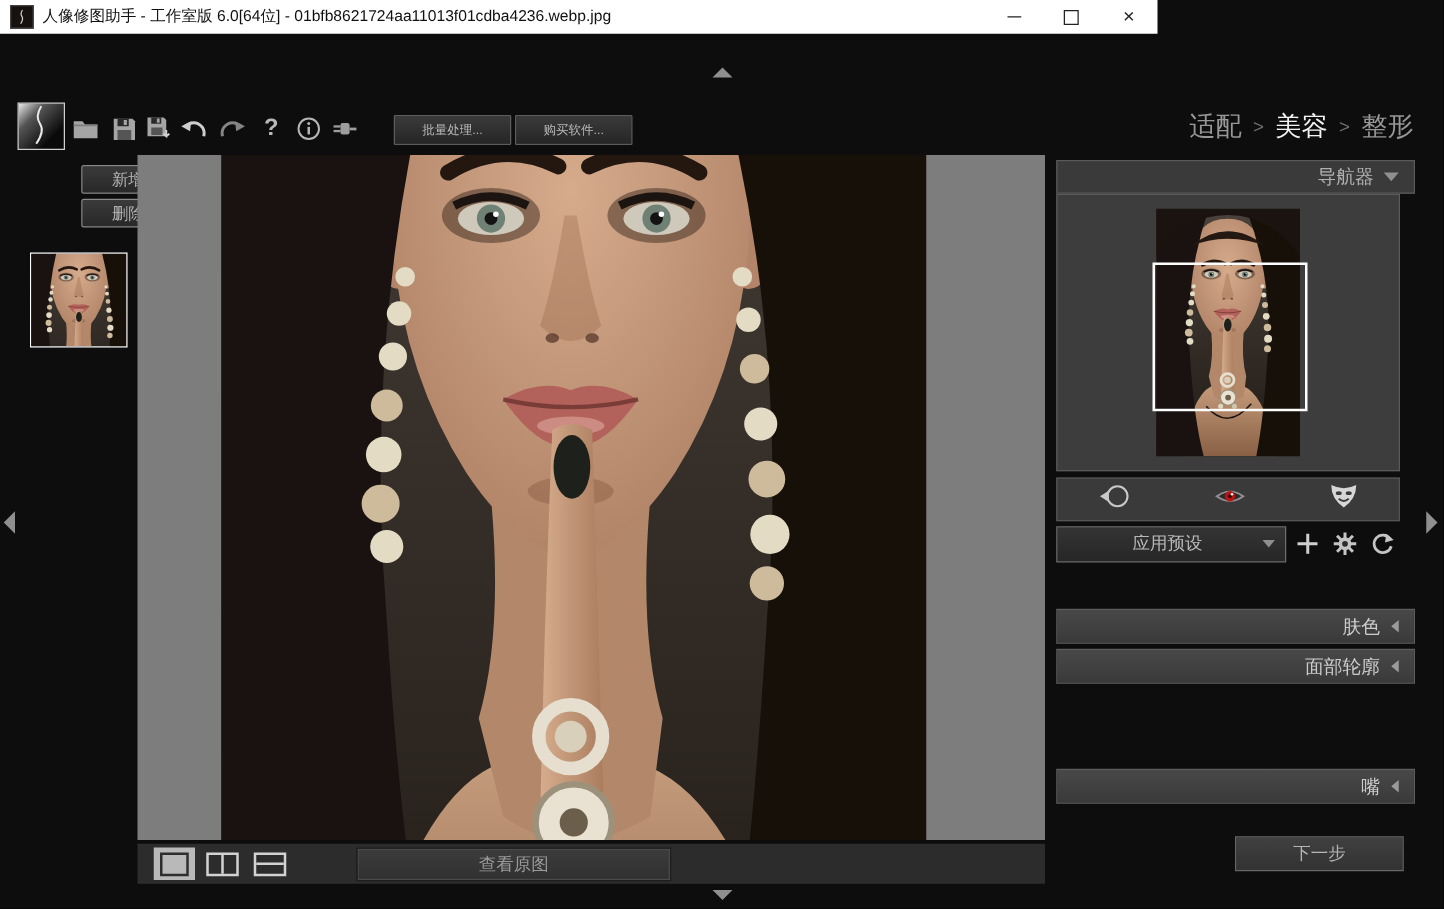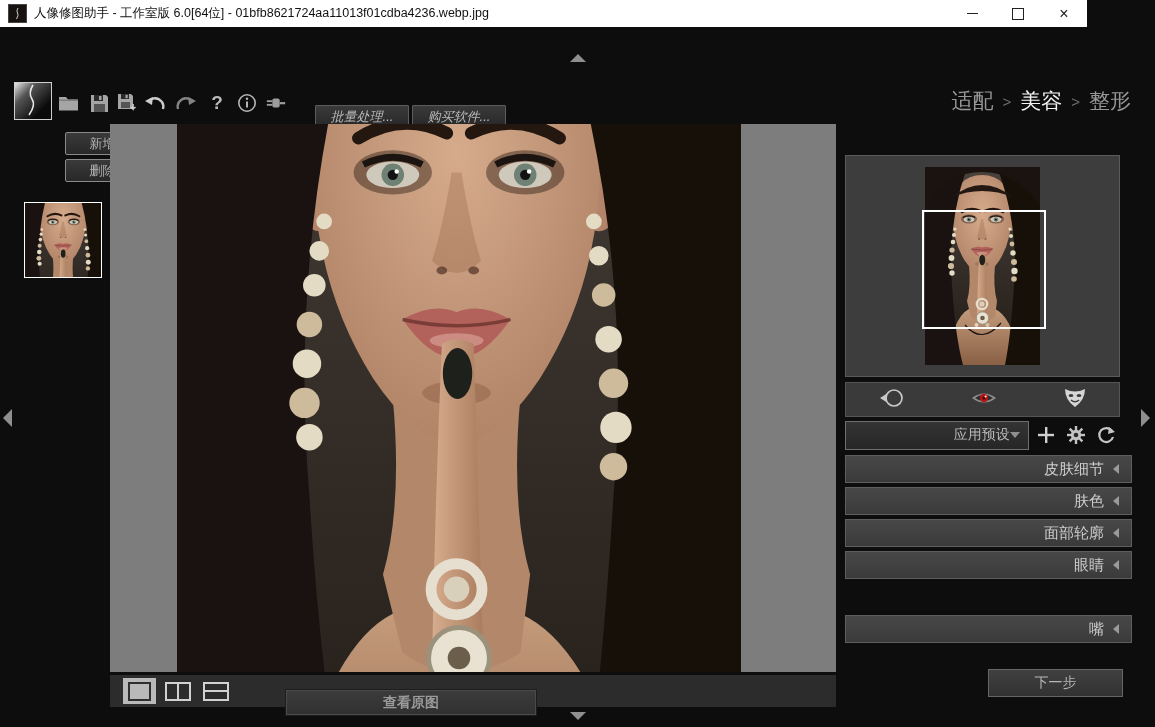--- a/index.html
+++ b/index.html
@@ -1,20 +1,20 @@
 <!DOCTYPE html>
 <html><head>
 <meta charset="utf-8">
 <style>
   html,body{margin:0;padding:0;background:#000;}
   #app{position:relative;width:1155px;height:727px;overflow:hidden;
        font-family:"Liberation Sans","DejaVu Sans",sans-serif;background:#0d0d0d;}
 
   
-  .titlebar{position:absolute;left:0;top:0;width:1087px;height:27px;background:#ffffff;
+  .titlebar{position:absolute;left:0;top:0;width:926px;height:27px;background:#ffffff;
             display:flex;align-items:center;}
   .app-icon{width:17px;height:17px;margin-left:8px;background:#17120f;border:1px solid #444;
             display:flex;align-items:center;justify-content:center;}
   .titlebar .title{margin-left:7px;font-size:12.5px;color:#111;}
   .win-controls{position:absolute;right:0;top:0;height:27px;display:flex;}
   .win-btn{width:46px;height:27px;display:flex;align-items:center;justify-content:center;
            color:#222;font-size:13px;cursor:default;}
   .max-glyph{width:10px;height:10px;border:1px solid #222;display:inline-block;}
   .min-glyph{width:11px;height:1px;background:#222;display:inline-block;}
   .close-glyph{font-size:16px;line-height:10px;}
@@ -22,23 +22,23 @@
   .menubar{position:absolute;left:0;top:27px;width:1155px;height:25px;background:#ffffff;
            display:flex;align-items:center;border-bottom:1px solid #e8e8e8;}
   .menu-item{font-size:13px;color:#111;padding:0 10px;margin-left:9px;cursor:default;}
 
   
   .logo-btn{position:absolute;left:14px;top:82px;width:36px;height:36px;border:1px solid #cfcfcf;
             background:linear-gradient(135deg,#e9e9e9 0%,#555 30%,#0a0a0a 75%);}
   .tool-icon{position:absolute;top:92px;width:22px;height:22px;display:flex;align-items:center;
              justify-content:center;}
   .help-glyph{font-size:19px;font-weight:bold;color:#b9b9b9;}
-  .tb-btn{position:absolute;top:105px;height:22px;background:linear-gradient(#3a3a3a,#262626);
-          border:1px solid #5c5c5c;color:#b9b9b9;font-size:13px;display:flex;align-items:center;
-          justify-content:center;border-radius:1px;font-style:italic;}
+  .tb-btn{position:absolute;top:92px;height:22px;background:linear-gradient(#3a3a3a,#262626);
+          border:1px solid #5c5c5c;color:#b9b9b9;font-size:10px;display:flex;align-items:center;
+          justify-content:center;border-radius:1px;}
   .steps{position:absolute;right:24px;top:87px;font-size:21px;display:flex;gap:9px;align-items:center;}
   .step{color:#979797;} .step.active{color:#f3f3f3;}
   .step-sep{color:#6f6f6f;font-size:15px;}
 
   
   .tri{width:0;height:0;display:inline-block;}
   .tri-up{border-left:8px solid transparent;border-right:8px solid transparent;border-bottom:8px solid #8f8f8f;}
   .tri-down{border-left:8px solid transparent;border-right:8px solid transparent;border-top:8px solid #8f8f8f;}
   .tri-left{border-top:9px solid transparent;border-bottom:9px solid transparent;border-right:9px solid #8f8f8f;}
   .tri-right{border-top:9px solid transparent;border-bottom:9px solid transparent;border-left:9px solid #8f8f8f;}
@@ -66,44 +66,44 @@
   .nav-header .tri-down{border-left-width:6px;border-right-width:6px;border-top-width:7px;}
   .nav-body{position:absolute;left:0;top:31px;width:273px;height:220px;background:#3d3d3d;
             border:1px solid #5a5a5a;}
   .nav-thumb{position:absolute;left:79px;top:11px;width:115px;height:198px;background:#222;}
   .nav-viewport{position:absolute;left:76px;top:54px;width:120px;height:115px;border:2px solid #ffffff;}
   .icons-row{position:absolute;left:0;top:258px;width:273px;height:33px;background:#3a3a3a;
              border:1px solid #555;display:flex;align-items:center;justify-content:space-around;}
   .preset-row{position:absolute;left:0;top:296px;width:275px;height:30px;display:flex;align-items:center;}
   .preset-dd{width:186px;height:27px;background:linear-gradient(#343434,#262626);border:1px solid #6e6e6e;
              display:flex;align-items:center;color:#b9b9b9;font-size:14px;position:relative;}
-  .preset-dd .dd-label{flex:1;text-align:right;padding-left:12px;}
+  .preset-dd .dd-label{flex:1;text-align:center;padding-left:12px;}
   .preset-dd .tri-down{border-left-width:5px;border-right-width:5px;border-top-width:6px;margin-right:8px;}
   .preset-icon{width:28px;height:27px;display:flex;align-items:center;justify-content:center;margin-left:3px;}
   .panel-hdr{position:absolute;left:0;width:273px;height:26px;background:linear-gradient(#484848,#3a3a3a);
              border:1px solid #5e5e5e;display:flex;align-items:center;justify-content:flex-end;
              gap:9px;padding-right:12px;color:#cccccc;font-size:15px;}
   .panel-hdr .tri-left{border-top-width:5px;border-bottom-width:5px;border-right-width:6px;border-right-color:#9a9a9a;}
   .nav-btn{position:absolute;top:545px;width:133px;height:26px;background:linear-gradient(#404040,#323232);
            border:1px solid #666;color:#b5b5b5;font-size:14px;display:flex;align-items:center;justify-content:center;}
 
   
   .bottombar{position:absolute;left:110px;top:675px;width:726px;height:32px;background:#2c2c2c;}
   .view-btn{position:absolute;top:3px;width:33px;height:26px;display:flex;align-items:center;justify-content:center;}
   .view-btn.selected{background:#b9b9b9;}
   .vb-single{width:19px;height:15px;border:2px solid #2e2e2e;}
   .vb-cols{width:22px;height:15px;border:2px solid #d2d2d2;display:flex;}
   .vb-cols span{flex:1;}
   .vb-cols span:first-child{border-right:2px solid #d2d2d2;}
   .vb-rows{width:22px;height:15px;border:2px solid #d2d2d2;display:flex;flex-direction:column;}
   .vb-rows span{flex:1;}
   .vb-rows span:first-child{border-bottom:2px solid #d2d2d2;}
-  .orig-btn{position:absolute;left:175px;top:14px;width:250px;height:25px;background:linear-gradient(#3c3c3c,#303030);
+  .orig-btn{position:absolute;left:175px;top:3px;width:250px;height:25px;background:linear-gradient(#3c3c3c,#303030);
             border:1px solid #1d1d1d;box-shadow:inset 0 0 0 1px #4a4a4a;color:#9a9a9a;font-size:14px;
-            display:flex;align-items:center;justify-content:center;font-weight:bold;}
+            display:flex;align-items:center;justify-content:center;}
   .zoom-group{position:absolute;left:433px;top:0;height:32px;display:flex;align-items:center;gap:16px;
               color:#a9a9a9;font-size:15px;}
   .zoom-opt{cursor:default;}
   .zoom-sel{background:#c6c6c6;color:#1d1d1d;padding:3px 6px;}
   .spinner{display:flex;flex-direction:column;gap:3px;}
   .spin-up{border-left:5px solid transparent;border-right:5px solid transparent;border-bottom:6px solid #c2c2c2;}
   .spin-down{border-left:5px solid transparent;border-right:5px solid transparent;border-top:6px solid #c2c2c2;}
   .pm{font-size:23px;color:#c6c6c6;line-height:20px;}
 
   .hidden-defs{position:absolute;width:0;height:0;overflow:hidden;}
@@ -296,20 +296,24 @@
 
   <div class="workarea">
     <div class="main-image">
       <svg width="564" height="548" viewBox="0 42 115 112" preserveAspectRatio="xMidYMid slice">
           <use href="#portrait-art"></use>
         </svg>
     </div>
   </div>
 
   <div class="rpanel">
+    <div class="nav-header">
+      <span>导航器</span>
+      <span class="tri tri-down"></span>
+    </div>
     <div class="nav-body">
       <div class="nav-thumb">
         <svg width="115" height="198" viewBox="0 0 115 198">
             <use href="#portrait-art"></use>
           </svg>
       </div>
       <div class="nav-viewport"></div>
     </div>
     <div class="icons-row">
       <span>
@@ -360,34 +364,26 @@
           </svg>
       </span>
       <span class="preset-icon">
         <svg width="20" height="20" viewBox="0 0 20 20">
             <path d="M16,6 A7,7 0 1 0 17,12" stroke="#c4c4c4" stroke-width="2.2" fill="none"></path>
             <polygon points="13,2 19,7 12,9" fill="#c4c4c4"></polygon>
           </svg>
       </span>
     </div>
 
-    <div class="panel-hdr" style="top:331px;">
-      <span>皮肤细节</span>
-      <span class="tri tri-left"></span>
-    </div>
     <div class="panel-hdr" style="top:395px;">
       <span>面部轮廓</span>
       <span class="tri tri-left"></span>
     </div>
     <div class="panel-hdr" style="top:363px;">
       <span>肤色</span>
-      <span class="tri tri-left"></span>
-    </div>
-    <div class="panel-hdr" style="top:427px;">
-      <span>眼睛</span>
       <span class="tri tri-left"></span>
     </div>
     <div class="panel-hdr" style="top:491px;">
       <span>嘴</span>
       <span class="tri tri-left"></span>
     </div>
 
     <div class="nav-btn" style="left:143px;">下一步</div>
   </div>
 

